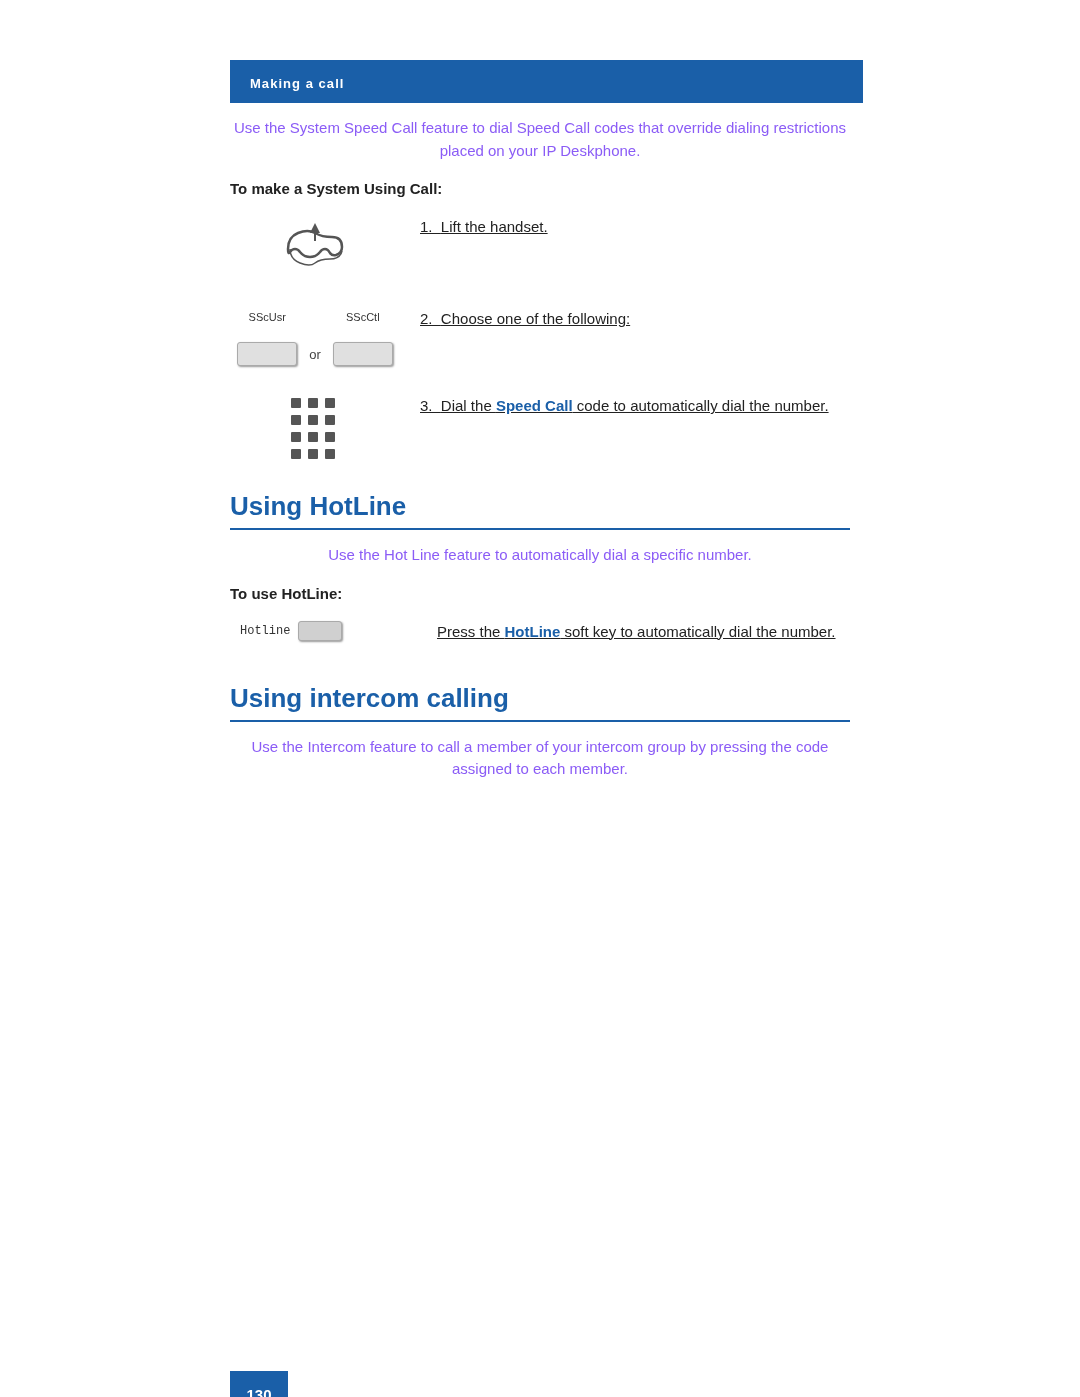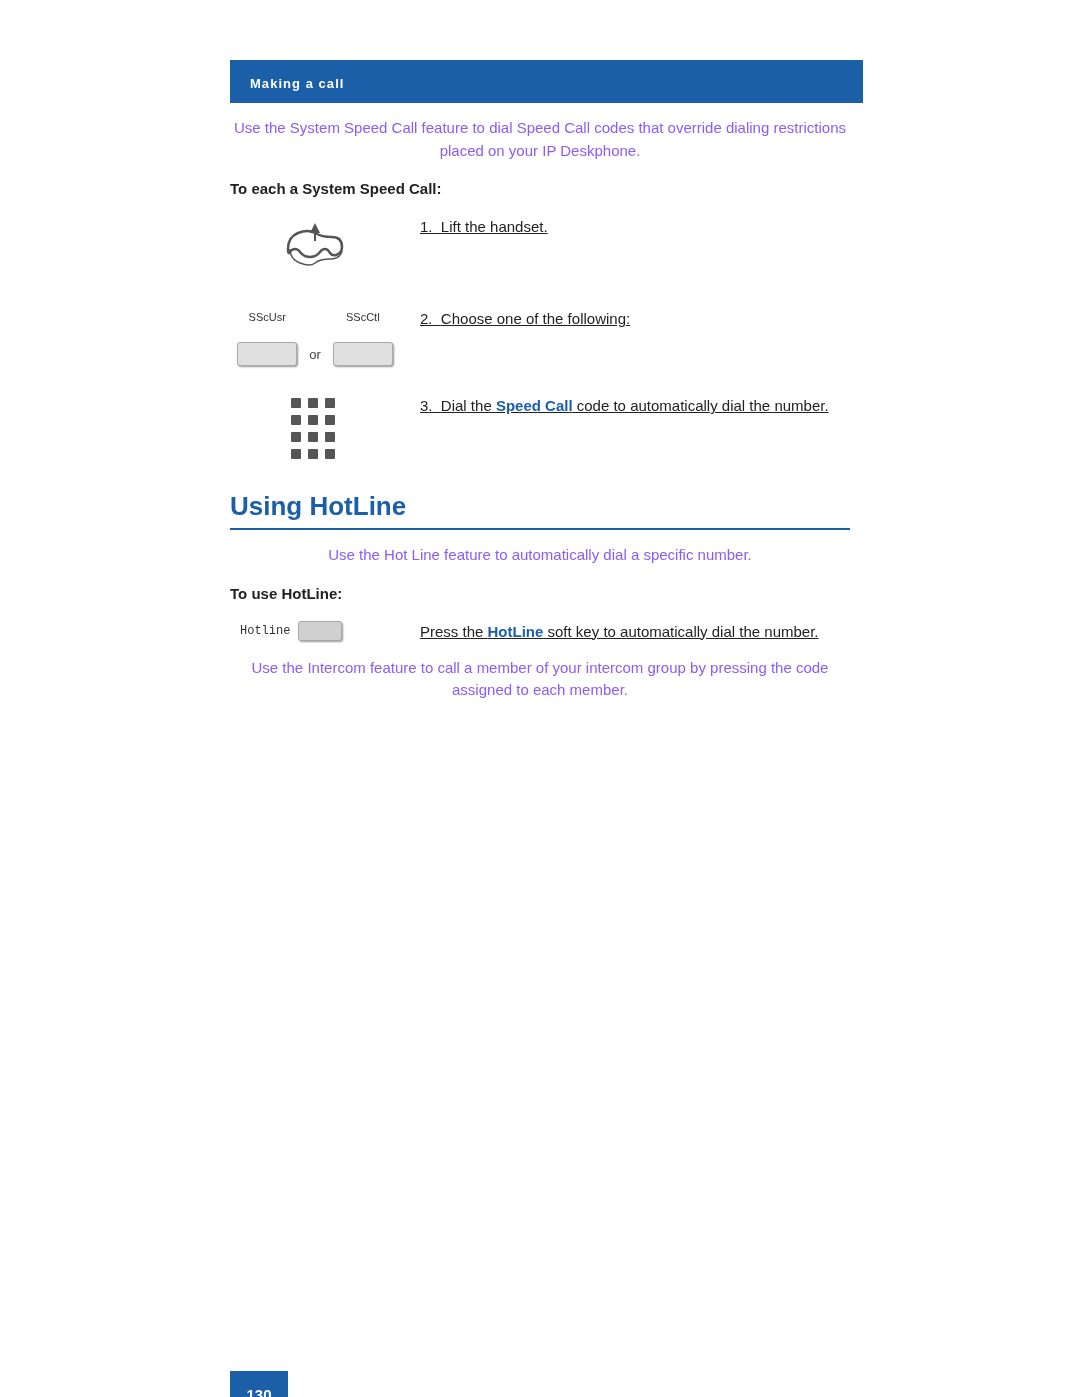--- a/index.html
+++ b/index.html
@@ -139,21 +139,21 @@
     }
     
     .blue-text {
       color: #1a5fa8;
       font-weight: bold;
     }
     
     .hotline-row {
       display: flex;
       align-items: center;
-      gap: 0;
+      gap: 17px;
       margin-top: 10px;
     }
     .hotline-visual {
       width: 170px;
       min-width: 170px;
       display: flex;
       align-items: center;
       justify-content: flex-start;
       padding-left: 10px;
       gap: 8px;
@@ -218,21 +218,21 @@
 
   <div class="header-banner">
     <span class="banner-label">Making a call</span>
   </div>
 
   <div class="content">
 
 
     <p class="section-desc">Use the System Speed Call feature to dial Speed Call codes that override dialing restrictions placed on your IP Deskphone.</p>
 
-    <p class="subsection-title">To each a System Speed Call:</p>
+    <p class="subsection-title">To make a System Using Call:</p>
 
     <div class="step-row">
       <div class="step-visual">
 
         <svg class="handset-icon" viewBox="0 0 90 60" xmlns="http://www.w3.org/2000/svg">
 
           <line x1="45" y1="10" x2="45" y2="22" stroke="#555" stroke-width="2"></line>
           <polygon points="45,4 40,14 50,14" fill="#555"></polygon>
 
           <path d="M18,30 Q18,18 28,14 Q38,10 45,14 Q52,18 62,18 Q72,18 72,28 Q72,34 66,36 Q62,37 60,34 Q58,30 55,30 Q52,30 50,33 Q46,38 40,38 Q34,38 30,33 Q28,30 25,30 Q22,30 20,33 Q18,36 18,30 Z" fill="none" stroke="#555" stroke-width="2.5" stroke-linejoin="round"></path>
@@ -294,20 +294,21 @@
     <div class="hotline-row">
       <div class="hotline-visual">
         <span class="hotline-text-label">Hotline</span>
         <span class="hotline-btn"></span>
       </div>
       <div class="step-content">
         <span>Press the <strong class="blue-text">HotLine</strong> soft key to automatically dial the number.</span>
       </div>
     </div>
 
+    <h2 class="section-title" style="margin-top:40px;">Using intercom calling</h2>
 
     <p class="section-desc">Use the Intercom feature to call a member of your intercom group by pressing the code assigned to each member.</p>
 
   </div>
 
   <div class="page-number-box">
     <span>130</span>
   </div>
 
 </div>

